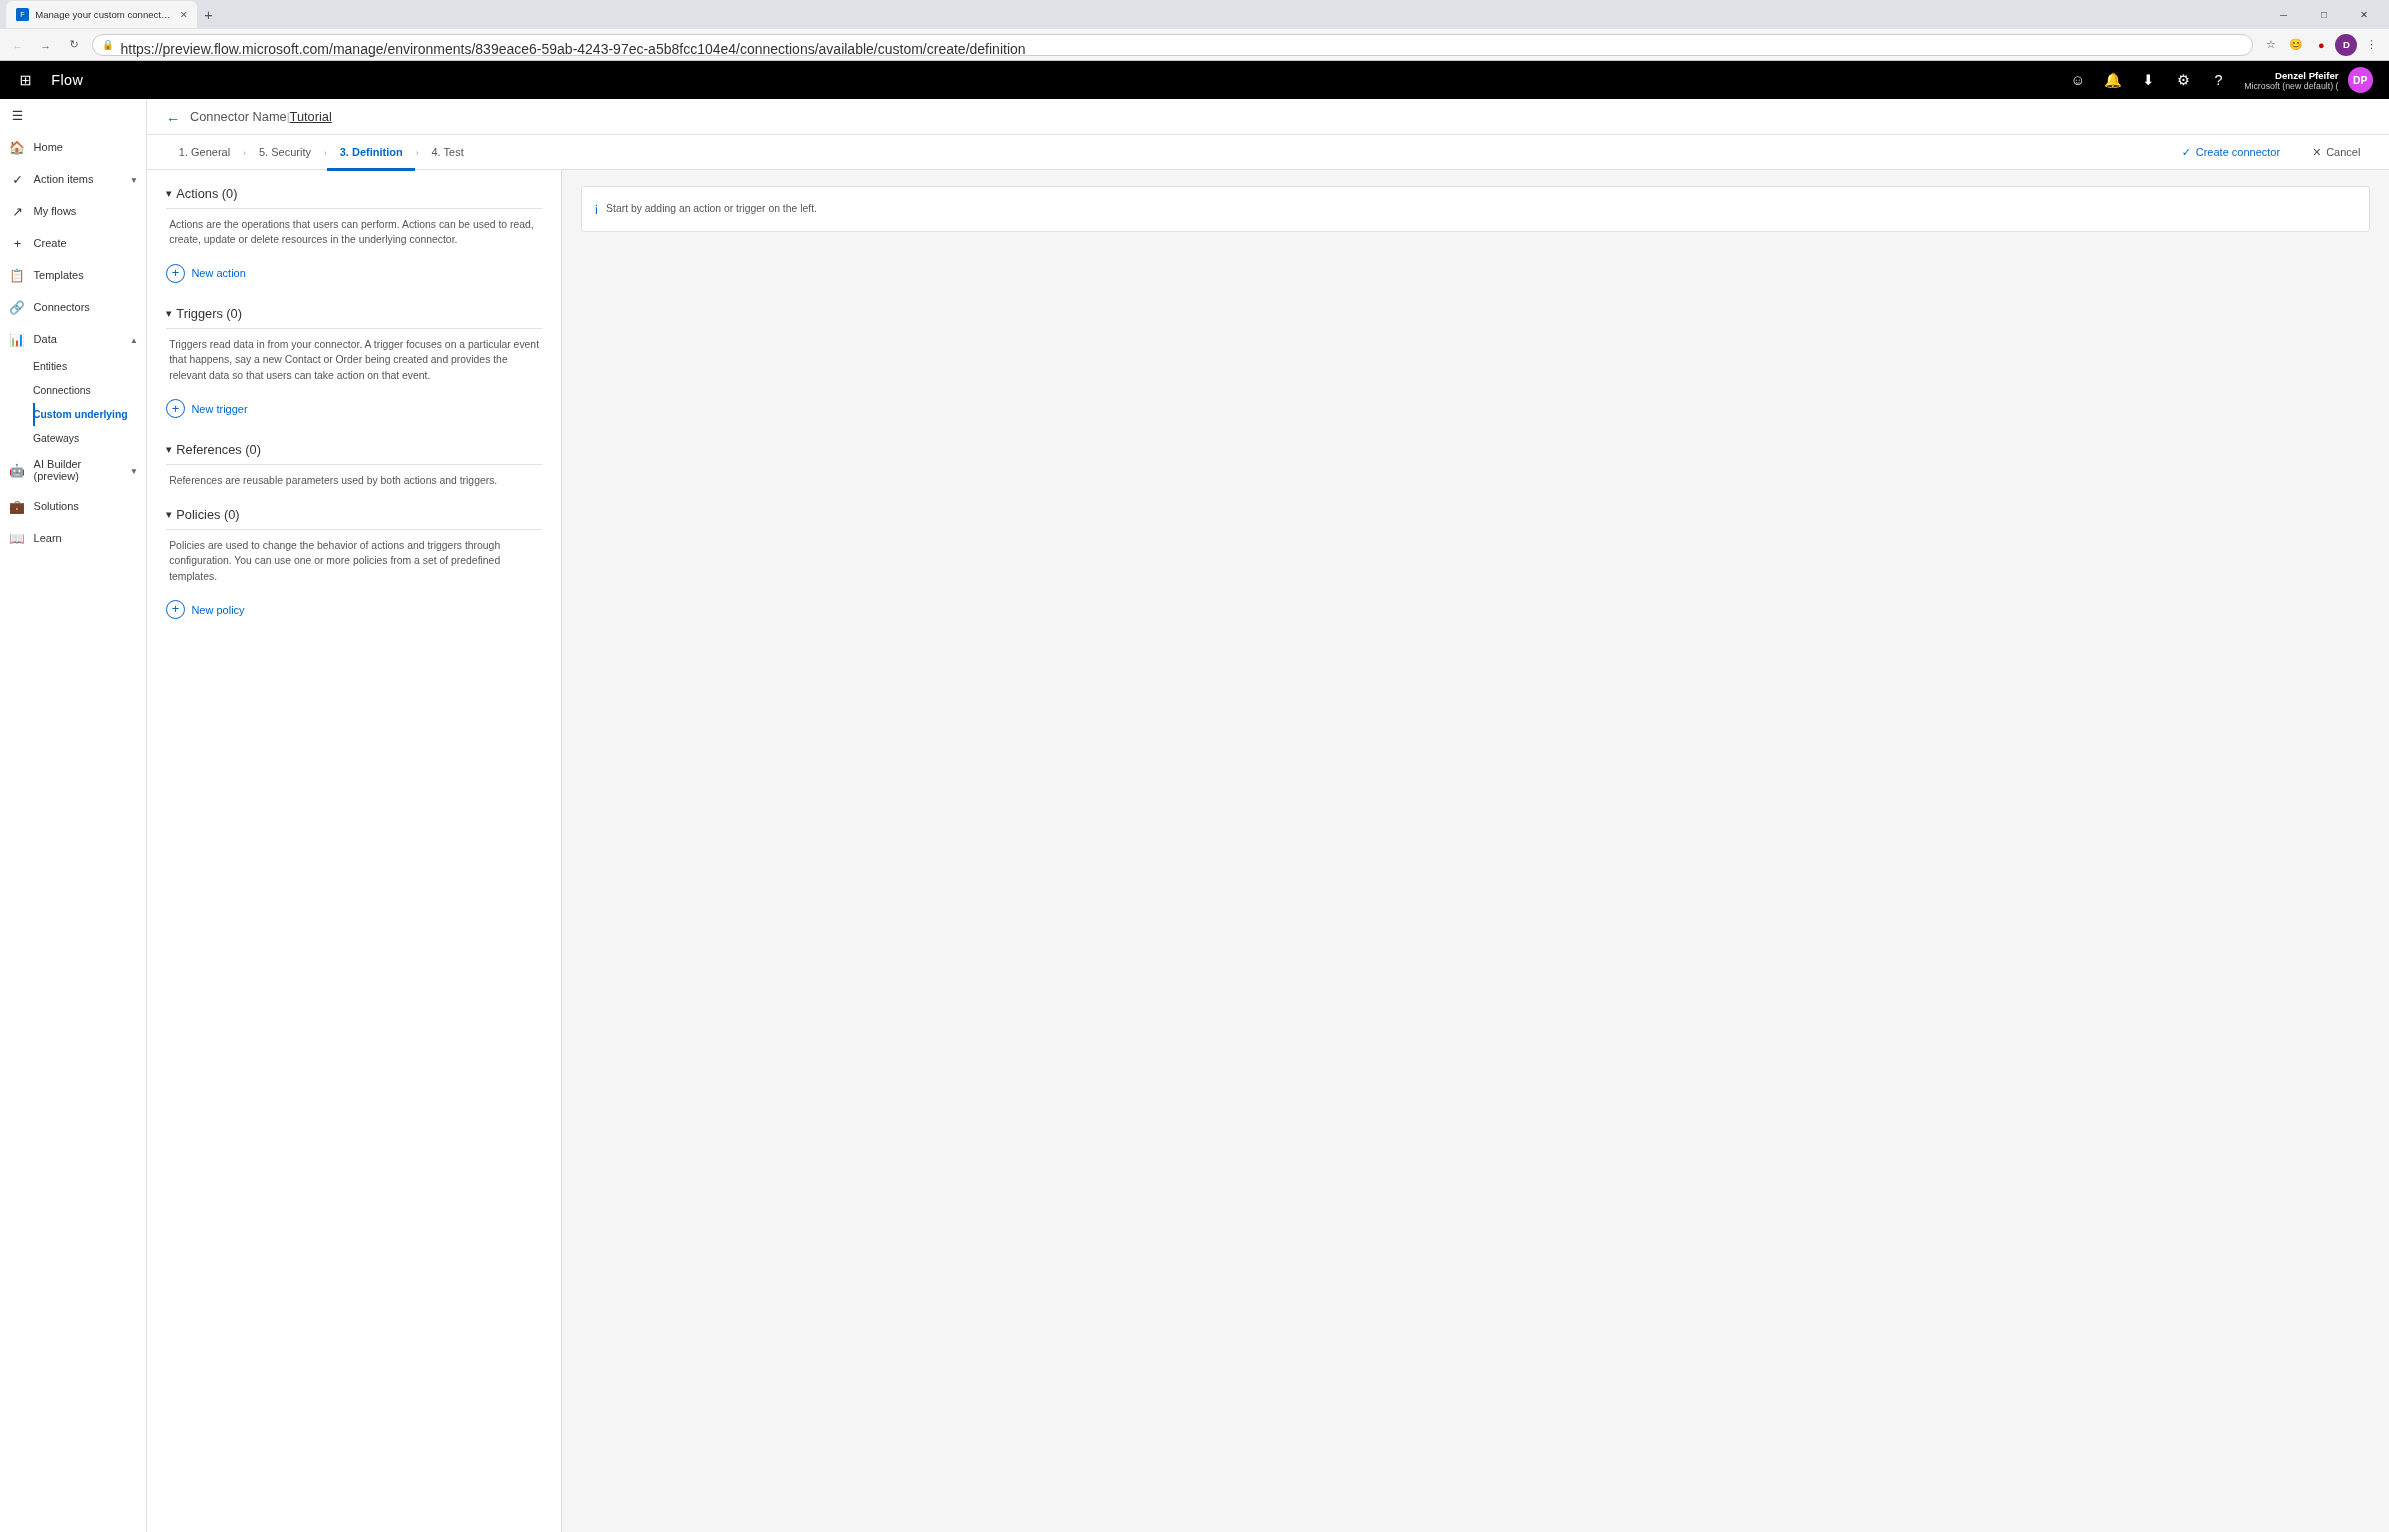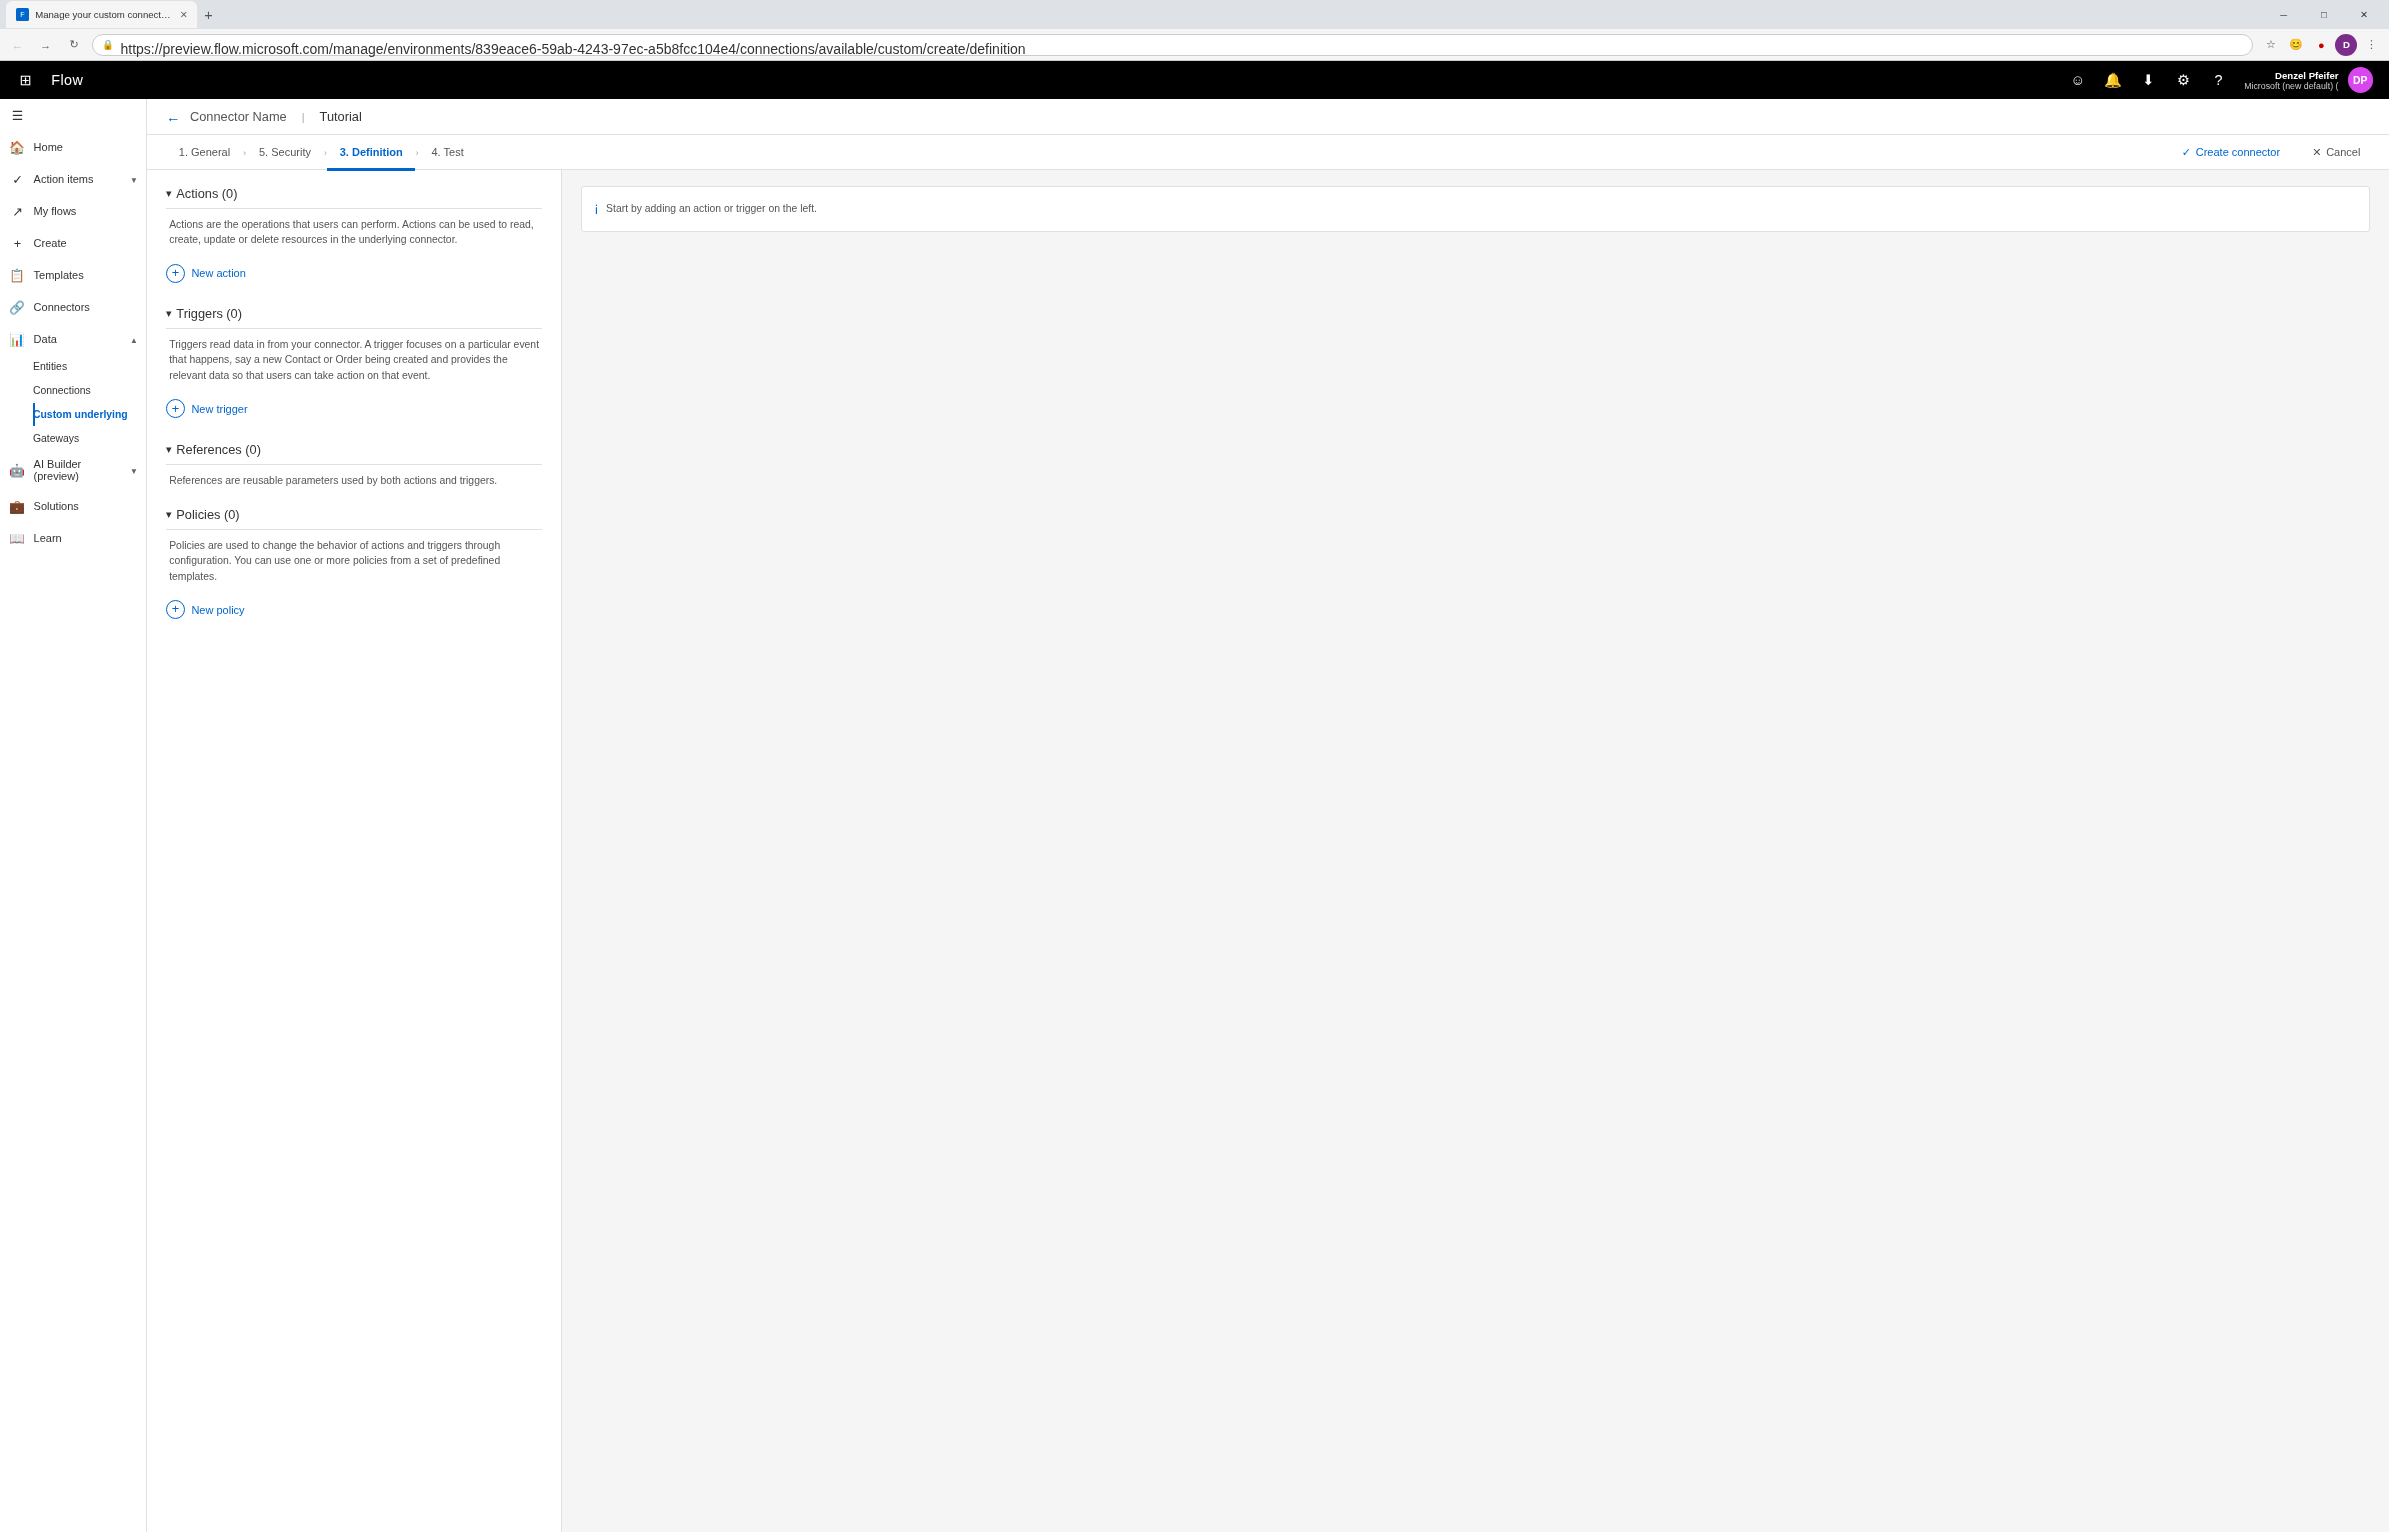--- a/index.html
+++ b/index.html
@@ -145,23 +145,23 @@
     .content-header {
       background: white;
       padding: 9.6px 19px;
       border-bottom: 0.8px solid #e0e0e0;
       display: flex;
       align-items: center;
       gap: 9.6px;
       flex-shrink: 0;
     }
     .back-btn { color: #0066cc; font-size: 14.4px; cursor: pointer; display: flex; align-items: center; justify-content: center; }
-    .breadcrumb { display: flex; align-items: center; gap: 15px; }
+    .breadcrumb { display: flex; align-items: center; gap: 0; }
     .breadcrumb-item { font-size: 12.8px; color: #555; cursor: pointer; }
-    .breadcrumb-item.active { color: #333; font-weight: 500; }
+    .breadcrumb-item.active { color: #333; font-weight: 500; text-decoration: underline; }
     .breadcrumb-separator { color: #aaa; font-size: 11px; }
 
     
     .step-tabs {
       background: white;
       padding: 0 19px;
       border-bottom: 1.6px solid #e0e0e0;
       display: flex;
       align-items: center;
       flex-shrink: 0;

